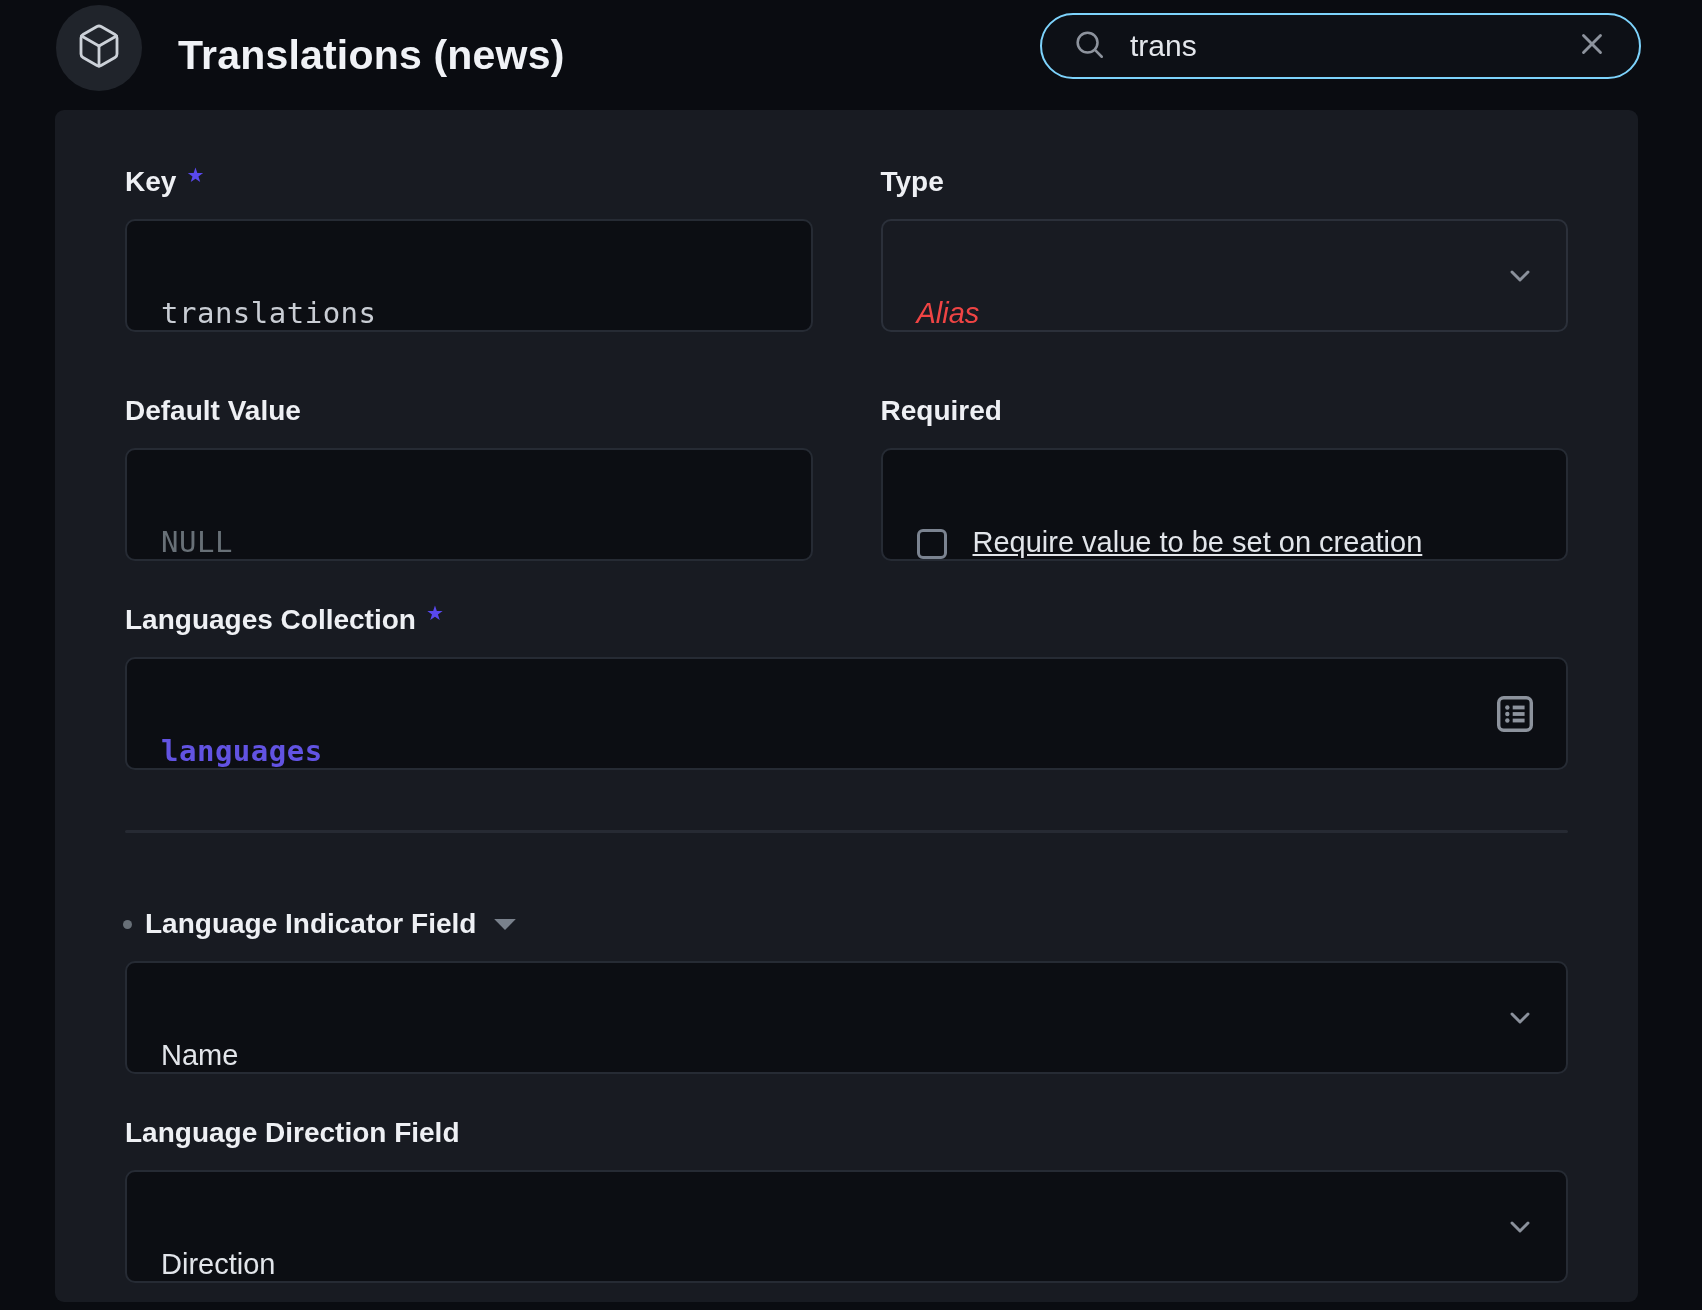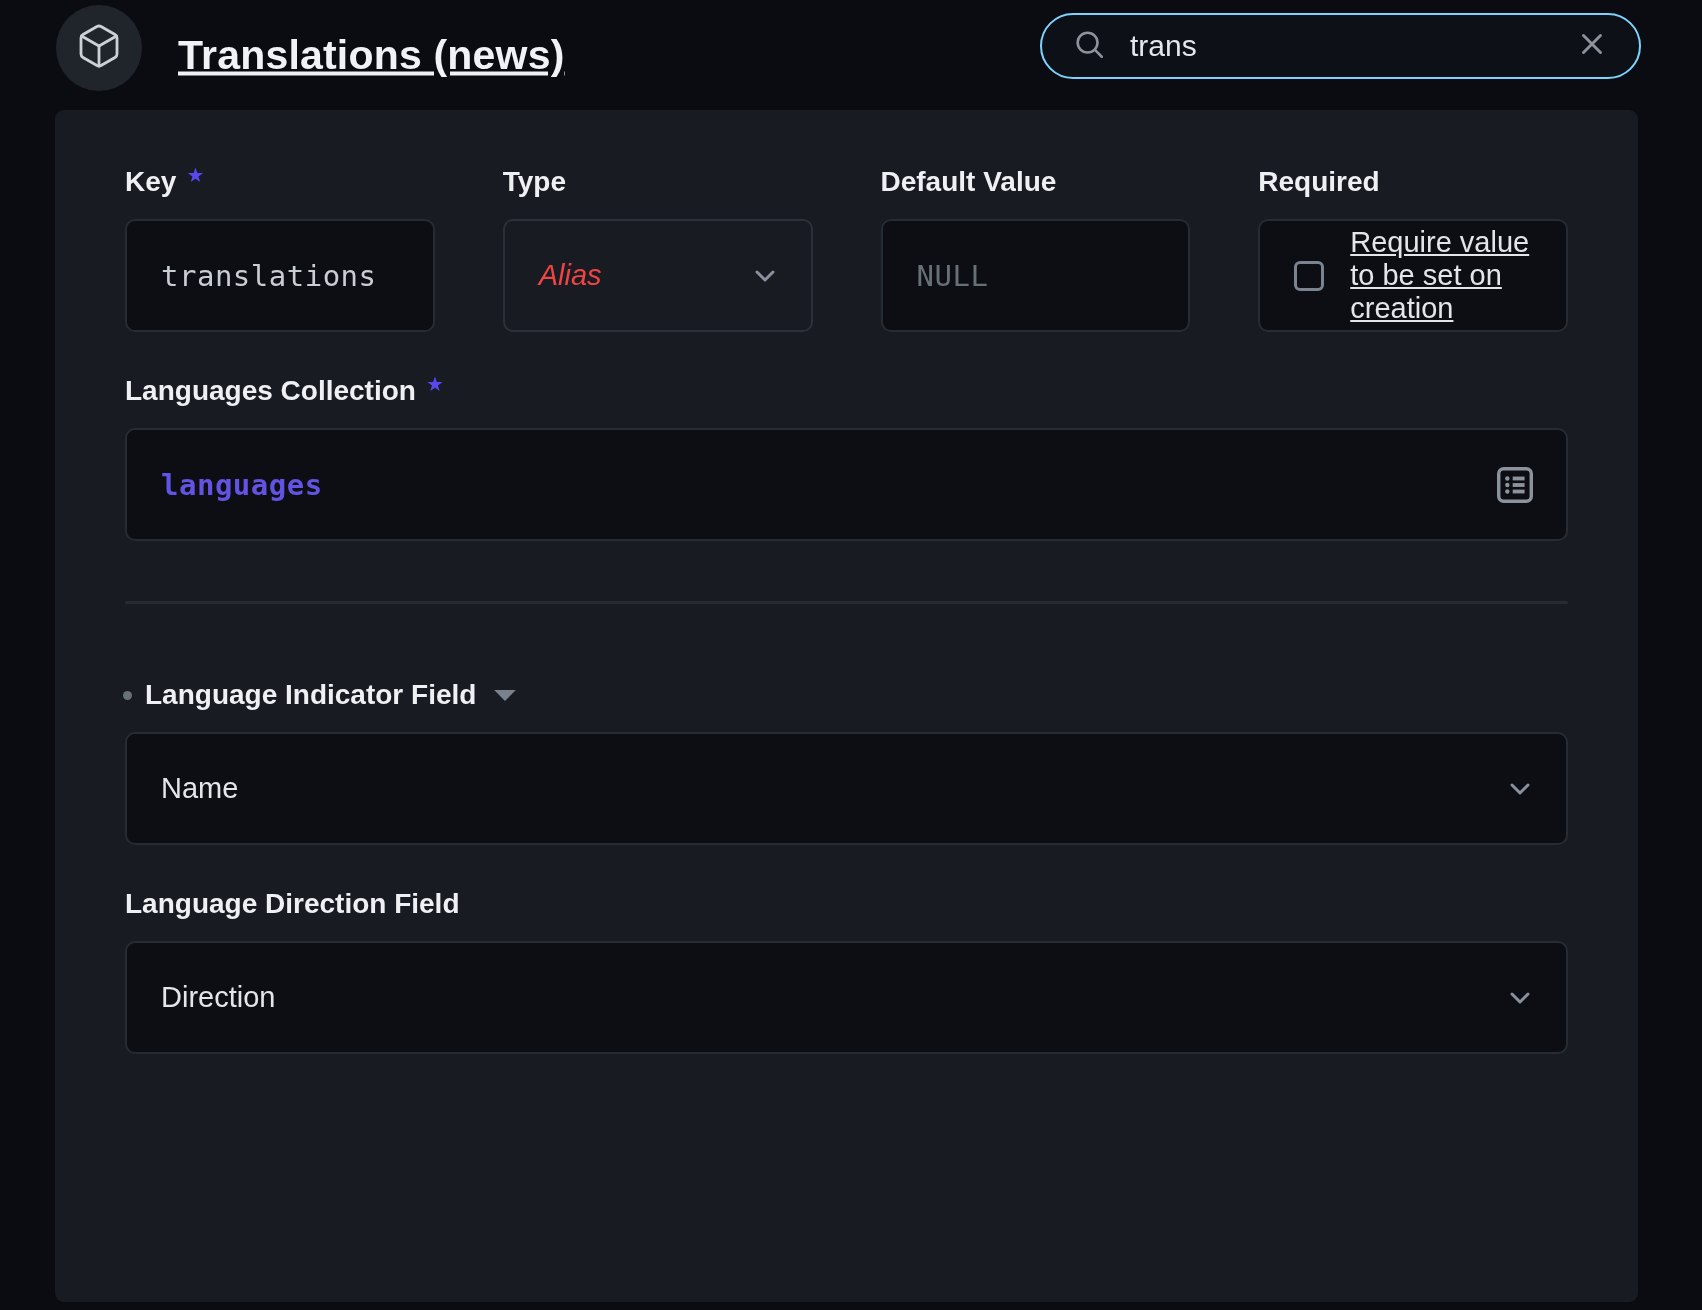--- a/index.html
+++ b/index.html
@@ -14,21 +14,21 @@
   .header { position: absolute; top: 0; left: 0; right: 0; height: 110px; }
   .icon-circle {
     position: absolute; left: 56px; top: 5px;
     width: 86px; height: 86px; border-radius: 50%;
     background: #20242b;
     display: flex; align-items: center; justify-content: center;
   }
   .icon-circle svg { width: 48px; height: 48px; stroke: #ccd1d8; }
   .page-title {
     position: absolute; left: 178px; top: 50%; transform: translateY(-50%);
-    font-size: 41px; font-weight: 700; color: #f0f2f6; letter-spacing: 0.2px; text-decoration: underline;
+    font-size: 41px; font-weight: 700; color: #f0f2f6; letter-spacing: 0.2px;
   }
   .search-pill {
     position: absolute; right: 61px; top: 13px;
     width: 601px; height: 66px; border-radius: 34px;
     background: #0d1016; border: 2px solid #7dd3fc;
     display: flex; align-items: center; padding: 0 30px; gap: 24px;
   }
   .search-pill svg { flex: 0 0 auto; stroke: #8d939d; }
   .search-pill input {
     flex: 1 1 auto; min-width: 0;
@@ -39,37 +39,37 @@
 
   
   .panel {
     position: absolute; left: 55px; right: 64px; top: 110px; bottom: 8px;
     background: #181b22; border-radius: 9px;
     padding: 55px 70px 40px 70px;
     overflow: hidden;
   }
 
   .grid-2 {
-    display: grid; grid-template-columns: 1fr 1fr 1fr 1fr;
+    display: grid; grid-template-columns: 1fr 1fr;
     column-gap: 68px; row-gap: 62px;
   }
   .field-label {
     display: flex; align-items: center;
     font-size: 28px; font-weight: 700; color: #eef0f4;
     line-height: 34px; margin-bottom: 20px;
   }
   .req-star {
     color: #5948ee; font-size: 20px; margin-left: 10px;
     transform: translateY(-7px); font-weight: 400;
   }
 
   .box {
     height: 113px; border-radius: 10px;
     border: 2px solid #262b34; background: #0c0e13;
-    display: flex; align-items: center; padding: 0 34px;
+    display: flex; align-items: flex-end; padding: 0 34px;
     position: relative;
   }
   .box input {
     width: 100%; background: transparent; border: none; outline: none;
     font-size: 29px; color: #c9cdd4;
   }
   .mono, .mono input { font-family: "DejaVu Sans Mono", monospace; letter-spacing: 0.5px; }
   .mono input::placeholder { color: #687077; opacity: 1; }
 
   .box.select-disabled { background: transparent; border-color: #2b303a; }

